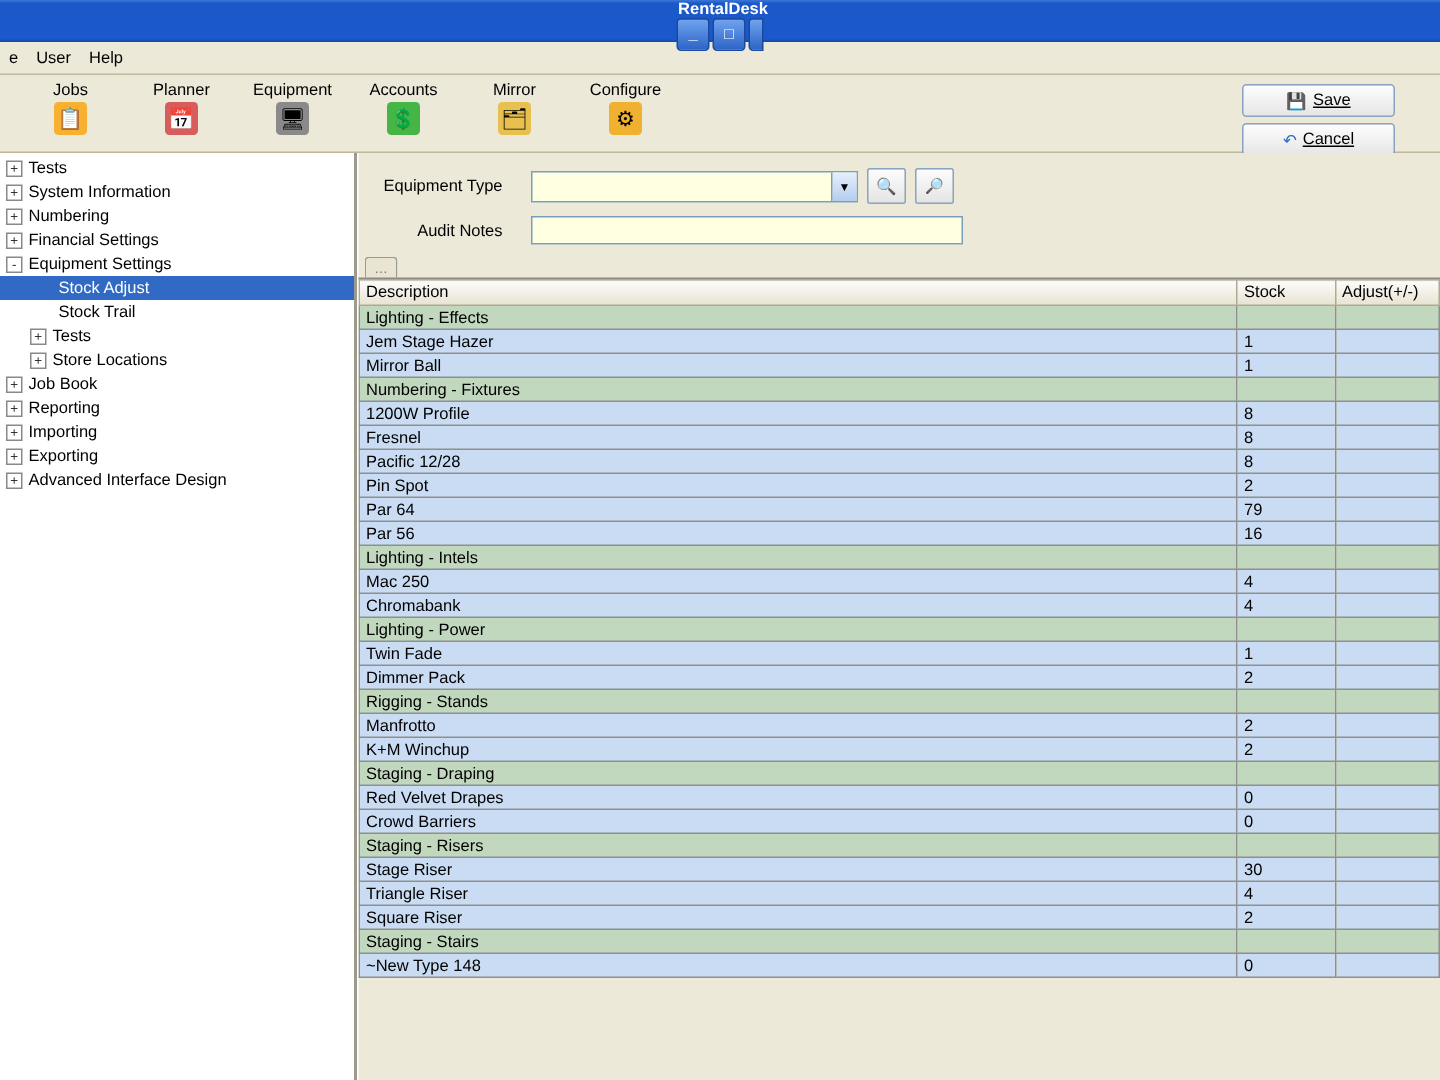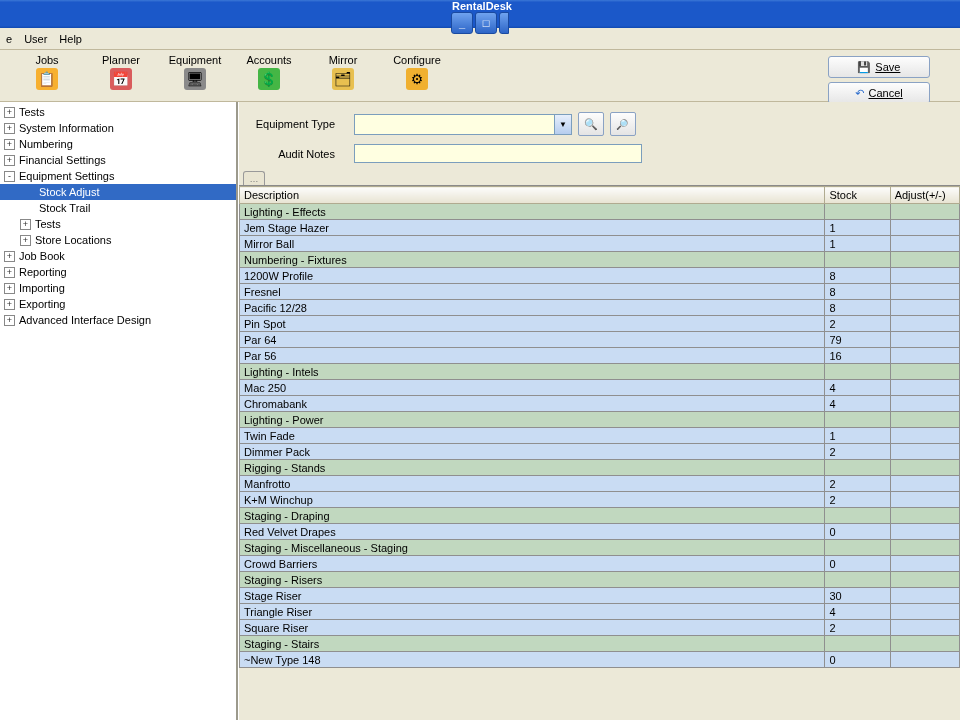--- a/index.html
+++ b/index.html
@@ -292,25 +292,20 @@
             <tr class="cat">
               <td>Staging - Draping</td>
               <td class="stk"></td>
               <td></td>
             </tr>
             <tr>
               <td>Red Velvet Drapes</td>
               <td class="stk">0</td>
               <td></td>
             </tr>
-            <tr class="cat">
-              <td>Staging - Miscellaneous - Staging</td>
-              <td class="stk"></td>
-              <td></td>
-            </tr>
             <tr>
               <td>Crowd Barriers</td>
               <td class="stk">0</td>
               <td></td>
             </tr>
             <tr class="cat">
               <td>Staging - Risers</td>
               <td class="stk"></td>
               <td></td>
             </tr>

